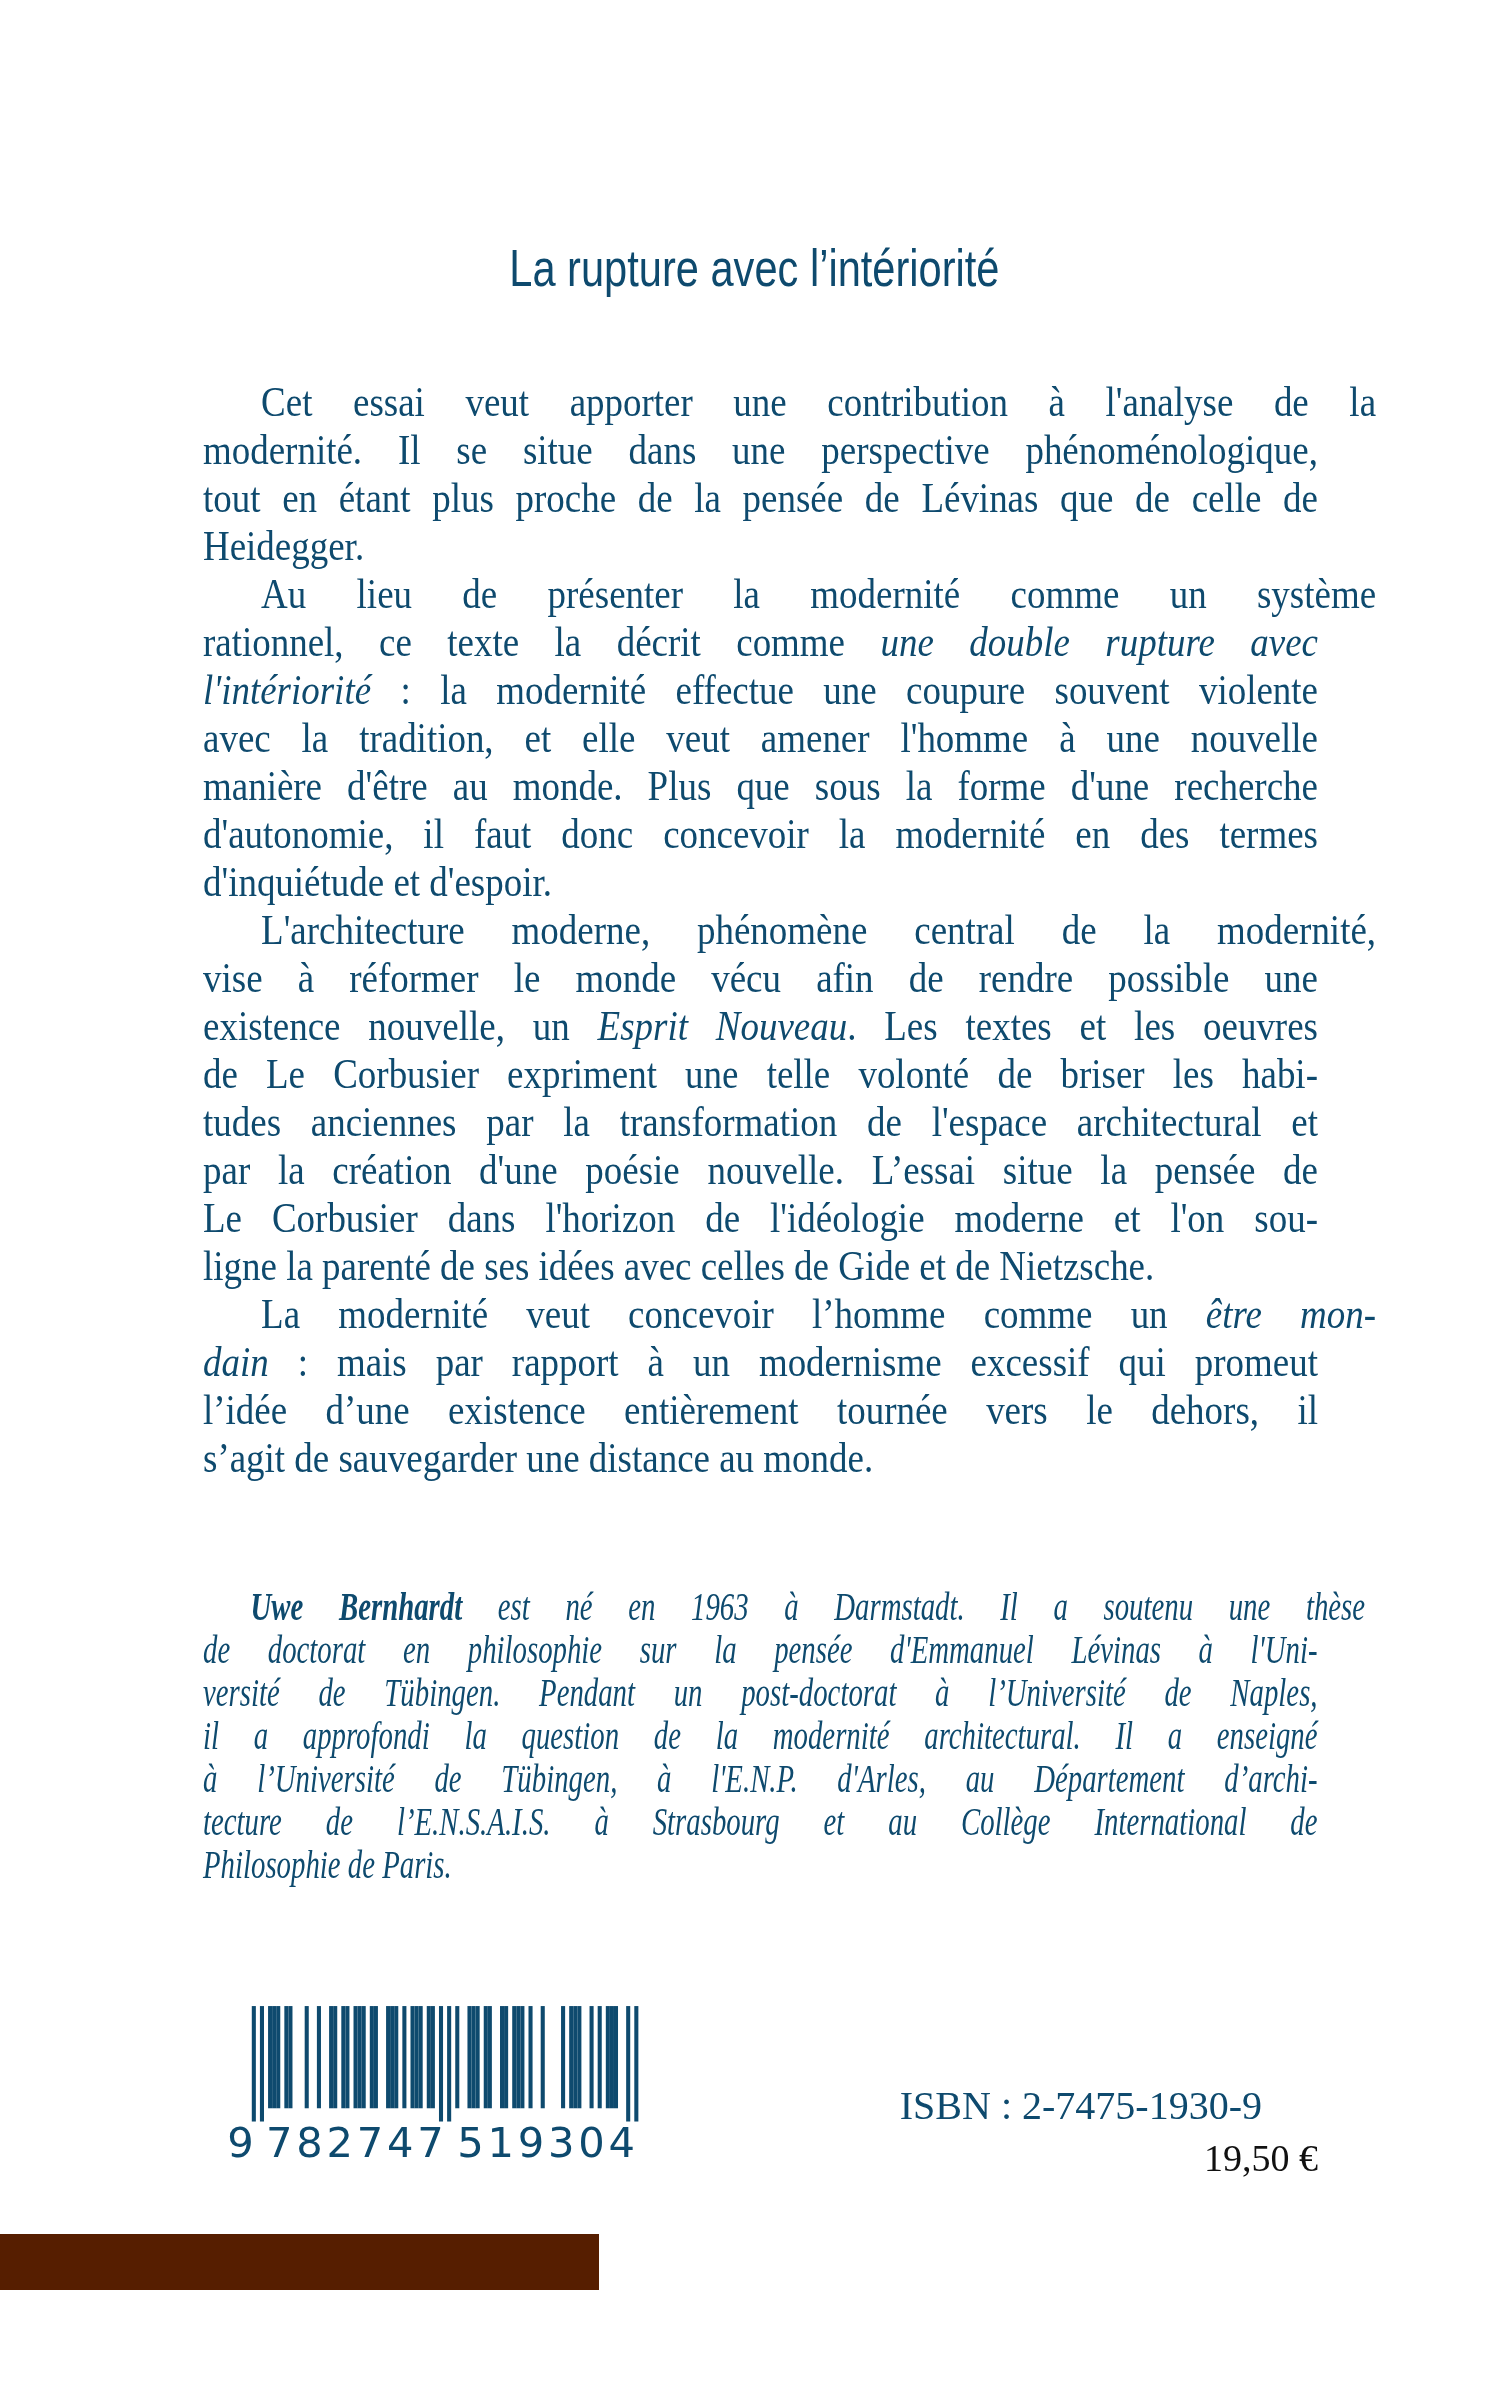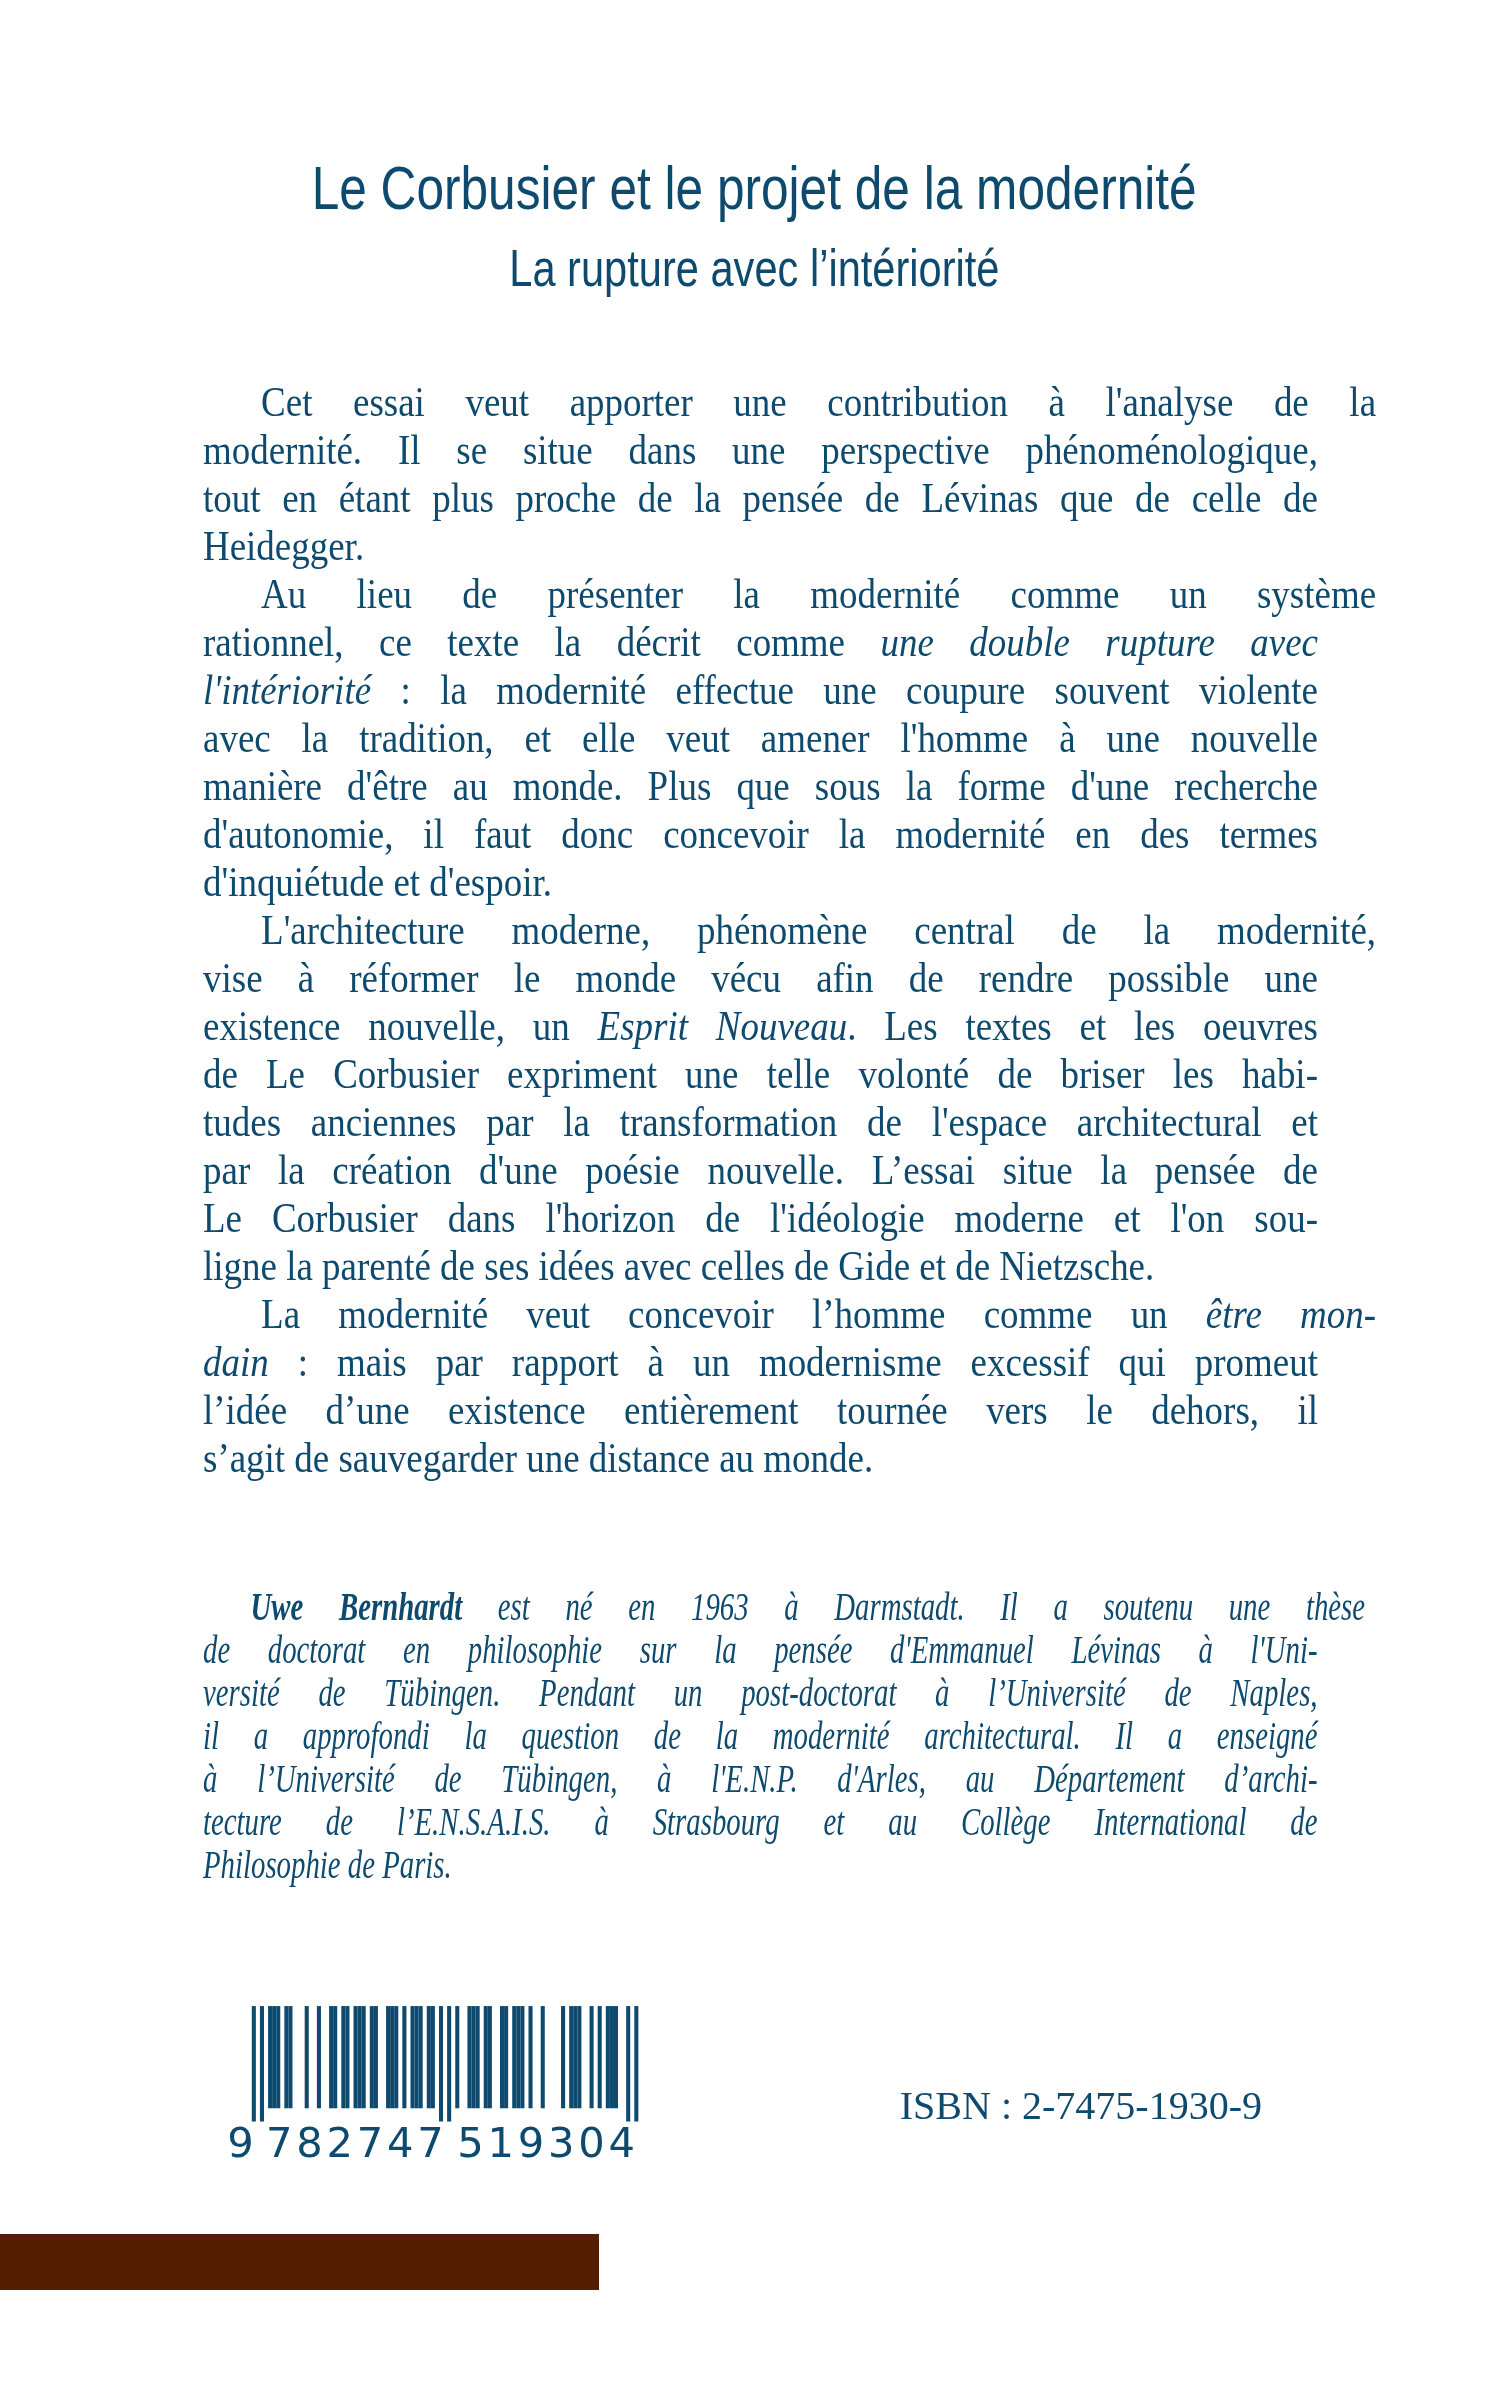--- a/index.html
+++ b/index.html
@@ -58,21 +58,20 @@
     white-space: nowrap;
   }
   .series .inner { display: inline-block; transform-origin: left top; transform: scaleX(0.66); }
   .series i { font-style: italic; }
 </style>
 </head>
 <body>
 
 <div class="page">
 
-  <div class="title"><span>Le Corbusier et le projet de la modernité</span></div>
   <div class="subtitle"><span>La rupture avec l’intériorité</span></div>
 
   <div class="body-block main-text" id="blurb">
       <span class="line indent" style="width: 1267px; transform: scaleX(0.88); transform-origin: left top;"><span>Cet essai veut apporter une contribution à l'analyse de la</span></span>
       <span class="line" style="width: 1267px; transform: scaleX(0.88); transform-origin: left top;"><span>modernité. Il se situe dans une perspective phénoménologique,</span></span>
       <span class="line" style="width: 1267px; transform: scaleX(0.88); transform-origin: left top;"><span>tout en étant plus proche de la pensée de Lévinas que de celle de</span></span>
       <span class="line last" style="width: 1267px; transform: scaleX(0.88); transform-origin: left top;"><span>Heidegger.</span></span>
       <span class="line indent" style="width: 1267px; transform: scaleX(0.88); transform-origin: left top;"><span>Au lieu de présenter la modernité comme un système</span></span>
       <span class="line" style="width: 1267px; transform: scaleX(0.88); transform-origin: left top;"><span>rationnel, ce texte la décrit comme </span><i>une double rupture avec</i></span>
       <span class="line" style="width: 1267px; transform: scaleX(0.88); transform-origin: left top;"><i>l'intériorité</i><span> : la modernité effectue une coupure souvent violente</span></span>
@@ -159,16 +158,17 @@
         <rect x="386.70" y="0" width="4.30" height="108" fill="#0E4A6E"></rect>
         <rect x="399.60" y="0" width="4.30" height="122" fill="#0E4A6E"></rect>
         <rect x="408.20" y="0" width="4.30" height="122" fill="#0E4A6E"></rect>
         <text x="-22" y="160" fill="#0E4A6E" font-family="DejaVu Sans, sans-serif" font-size="44">9</text>
         <text x="18.9" y="160" fill="#0E4A6E" font-family="DejaVu Sans, sans-serif" font-size="44" text-anchor="start" letter-spacing="4">782747</text>
         <text x="221" y="160" fill="#0E4A6E" font-family="DejaVu Sans, sans-serif" font-size="44" text-anchor="start" letter-spacing="4">519304</text>
       </svg>
   </div>
 
   <div class="isbn">ISBN : 2-7475-1930-9</div>
+  <div class="price">19,50 €</div>
 
   <div class="footer-bar"></div>
 </div>
 
 
 </body></html>

